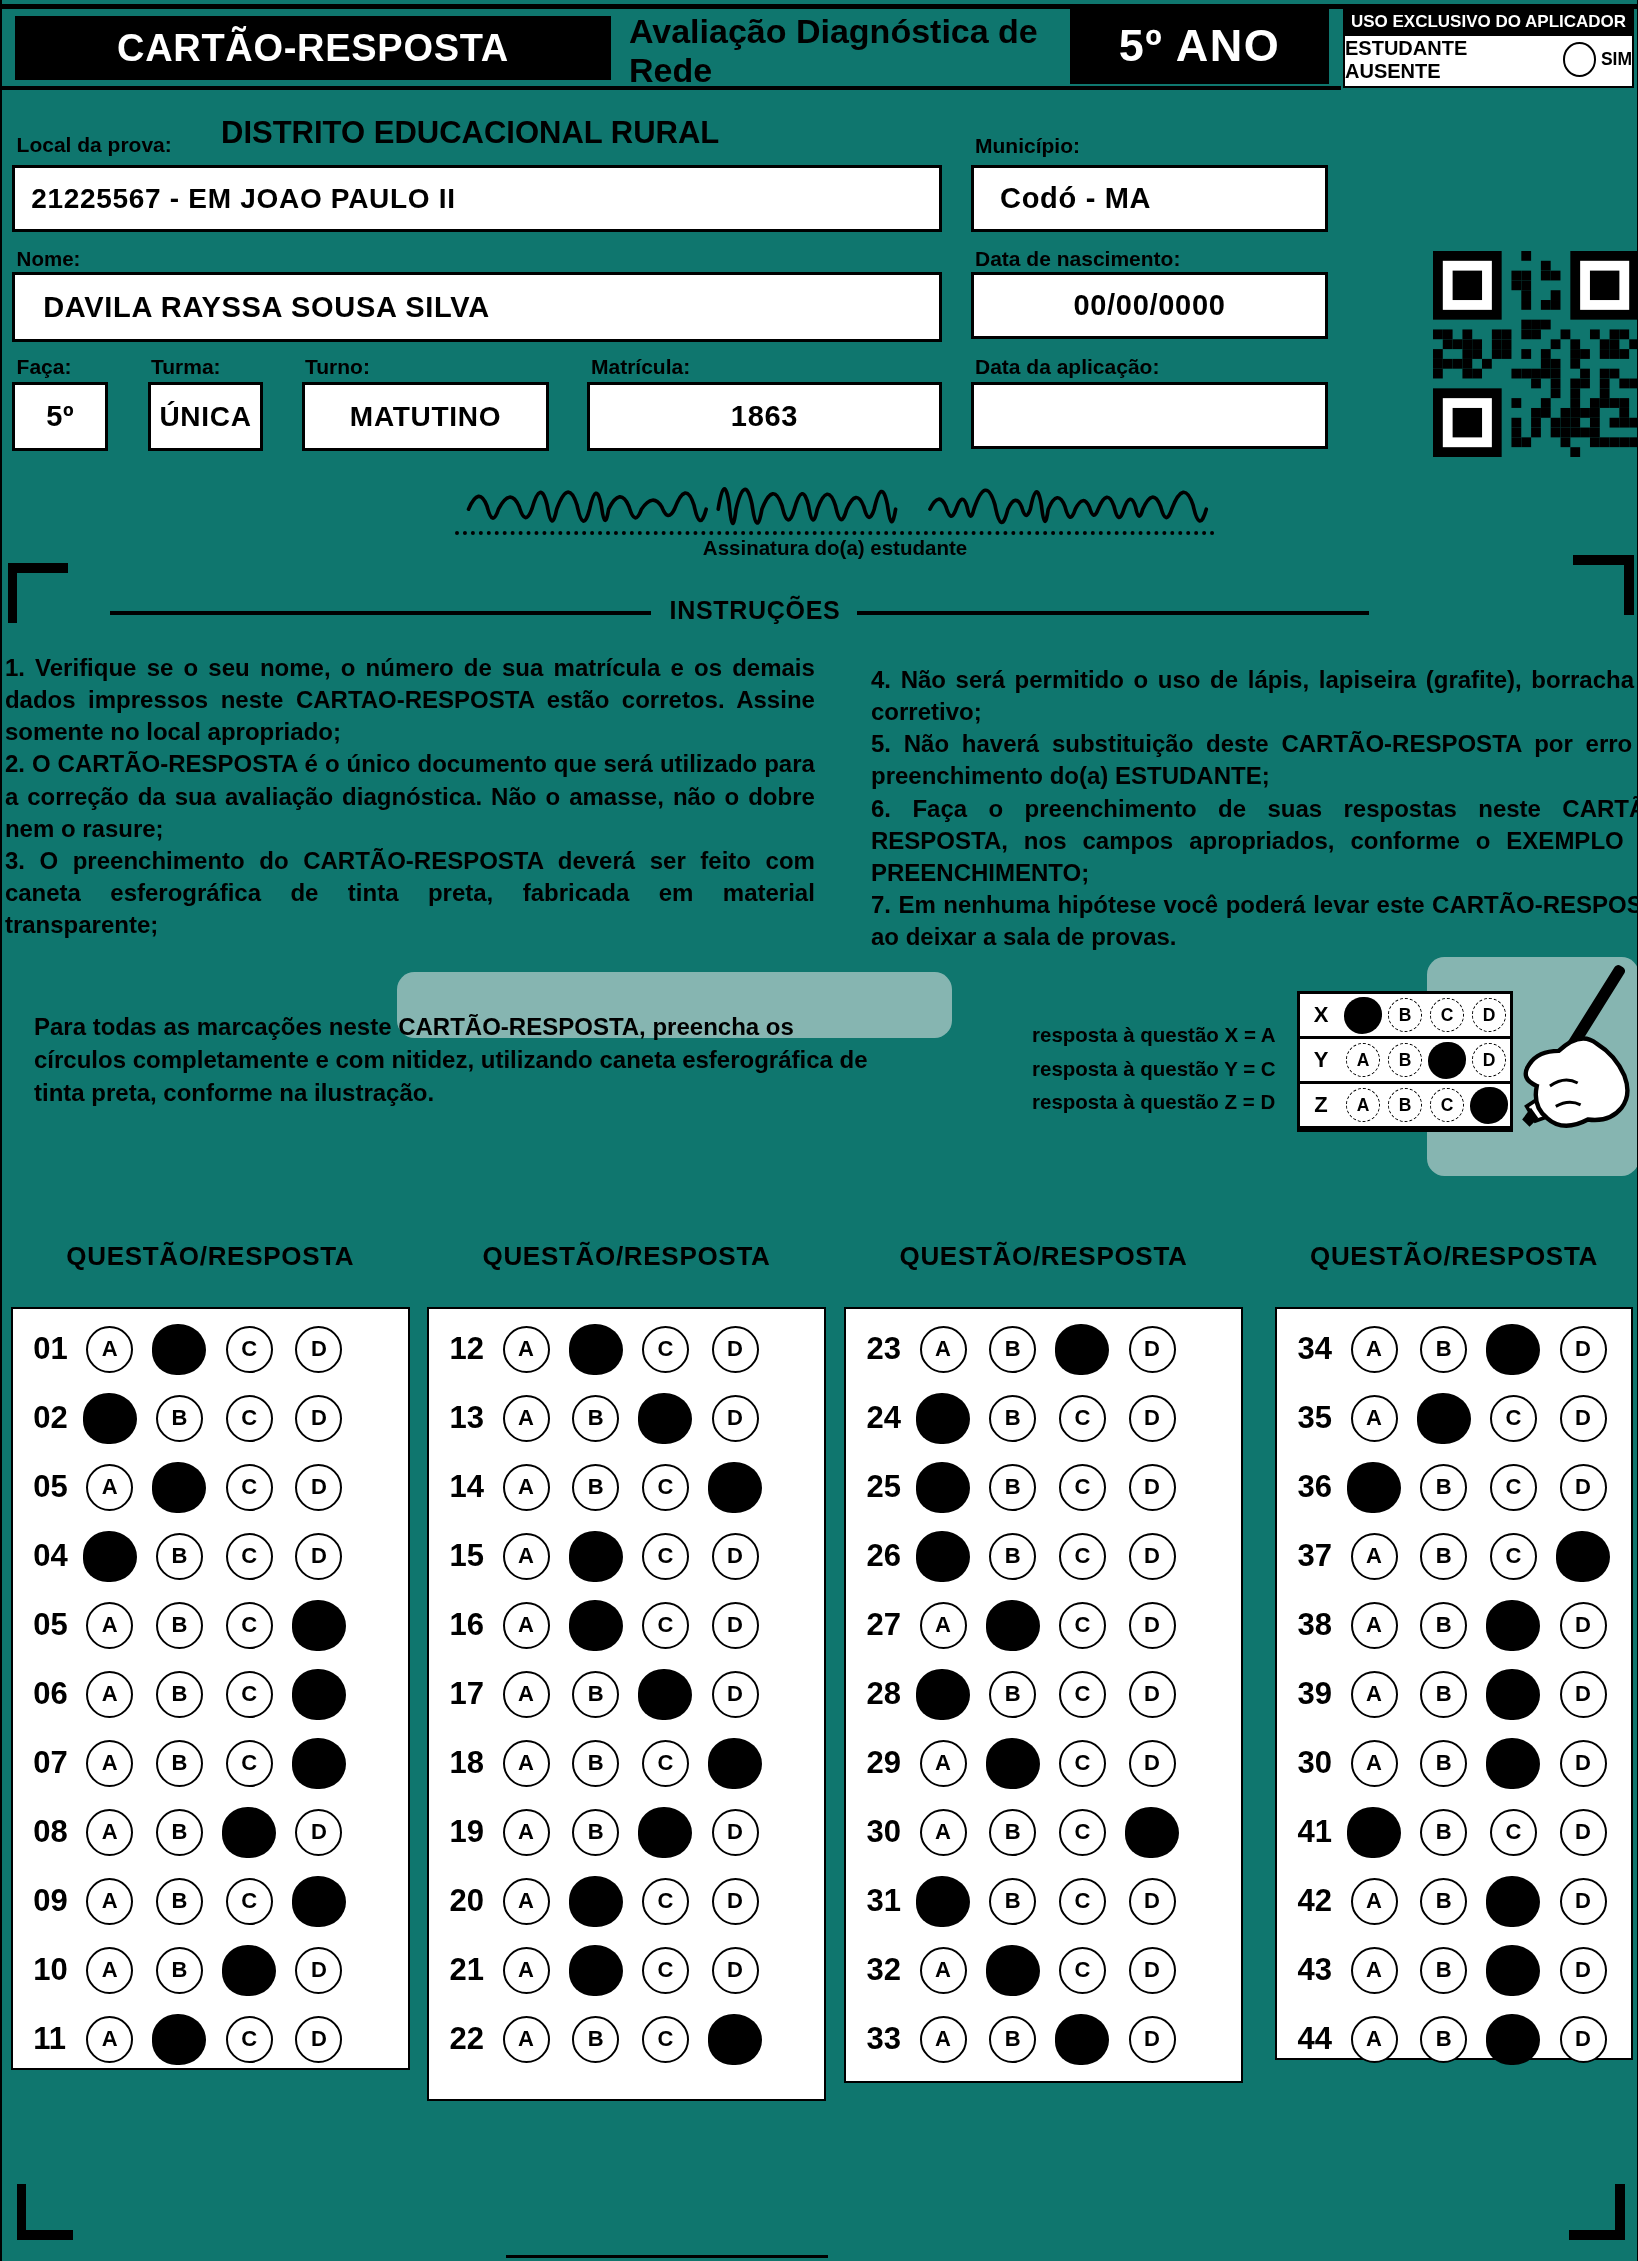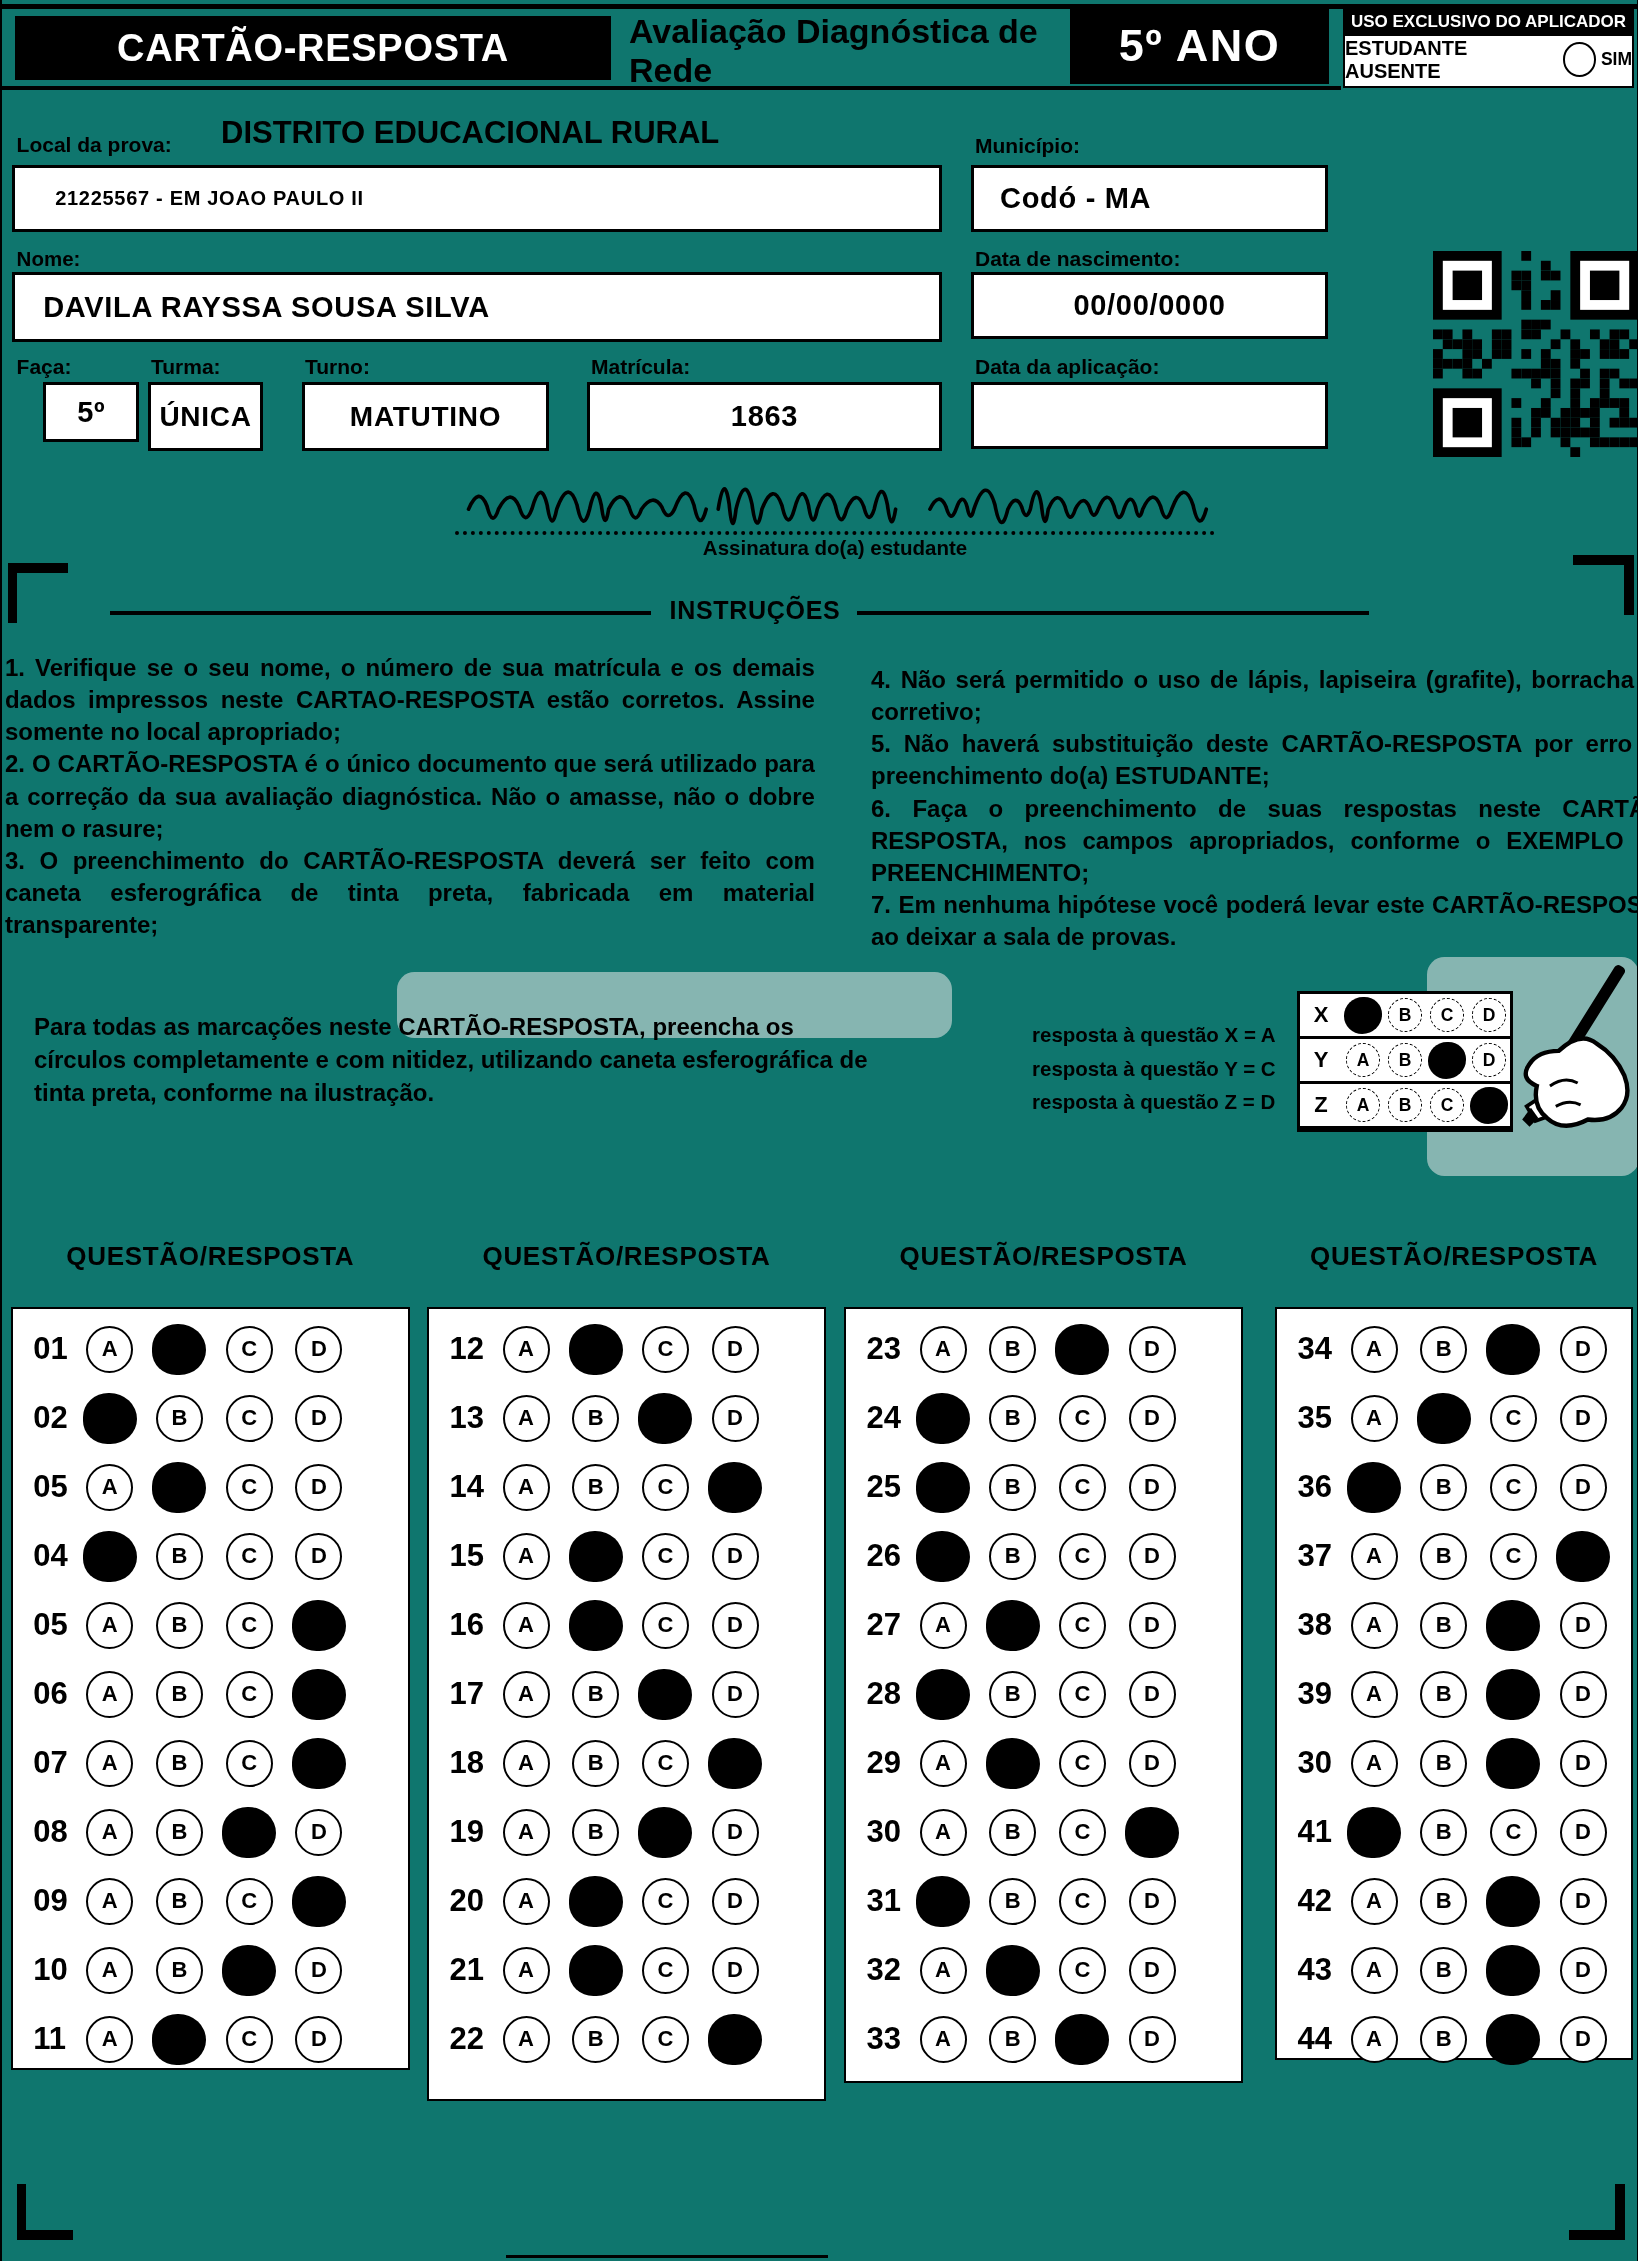--- a/index.html
+++ b/index.html
@@ -61,40 +61,40 @@
       <span style="font-weight:bold;font-size:20px;">ESTUDANTE AUSENTE</span>
       <span style="width:31px;height:31px;border:2.2px solid #000;border-radius:50%;display:inline-block;"></span>
       <span style="font-weight:bold;font-size:17.5px;">SIM</span>
     </div>
   </div>
   <div class="abs topline" style="left:0;top:86px;width:1339px;height:3.7px;"></div>
 
   <div class="abs lbl" style="left:14.6px;top:133px;">Local da prova:</div>
   <div class="abs" style="left:219px;top:115px;font-weight:bold;font-size:31px;">DISTRITO EDUCACIONAL RURAL</div>
   <div class="abs box" style="left:10.2px;top:165px;width:930px;height:67px;">
-    <span class="val" style="margin-left:40px;font-size:20px;">21225567 - EM JOAO PAULO II</span>
+    <span class="val" style="margin-left:16px;font-size:28px;">21225567 - EM JOAO PAULO II</span>
   </div>
 
   <div class="abs lbl" style="left:973px;top:134px;">Município:</div>
   <div class="abs box" style="left:969px;top:165px;width:357px;height:67px;">
     <span class="val" style="margin-left:26px;">Codó - MA</span>
   </div>
 
   <div class="abs lbl" style="left:14.6px;top:247px;font-size:20.5px;">Nome:</div>
   <div class="abs box" style="left:10.2px;top:272px;width:930px;height:70px;">
     <span class="val" style="margin-left:28px;">DAVILA RAYSSA SOUSA SILVA</span>
   </div>
 
   <div class="abs lbl" style="left:973px;top:247px;">Data de nascimento:</div>
   <div class="abs box" style="left:969px;top:272px;width:357px;height:67px;justify-content:center;">
     <span class="val">00/00/0000</span>
   </div>
 
   <div class="abs lbl" style="left:14.6px;top:355px;">Faça:</div>
-  <div class="abs box" style="left:10.2px;top:382px;width:96px;height:60px;justify-content:center;margin-left:31px;">
+  <div class="abs box" style="left:10.2px;top:382px;width:96px;height:69px;justify-content:center;">
     <span class="val">5º</span>
   </div>
   <div class="abs lbl" style="left:149px;top:355px;">Turma:</div>
   <div class="abs box" style="left:146px;top:382px;width:115px;height:69px;justify-content:center;">
     <span class="val" style="font-size:28px;">ÚNICA</span>
   </div>
   <div class="abs lbl" style="left:303px;top:355px;">Turno:</div>
   <div class="abs box" style="left:300px;top:382px;width:247px;height:69px;justify-content:center;">
     <span class="val" style="font-size:28px;">MATUTINO</span>
   </div>

